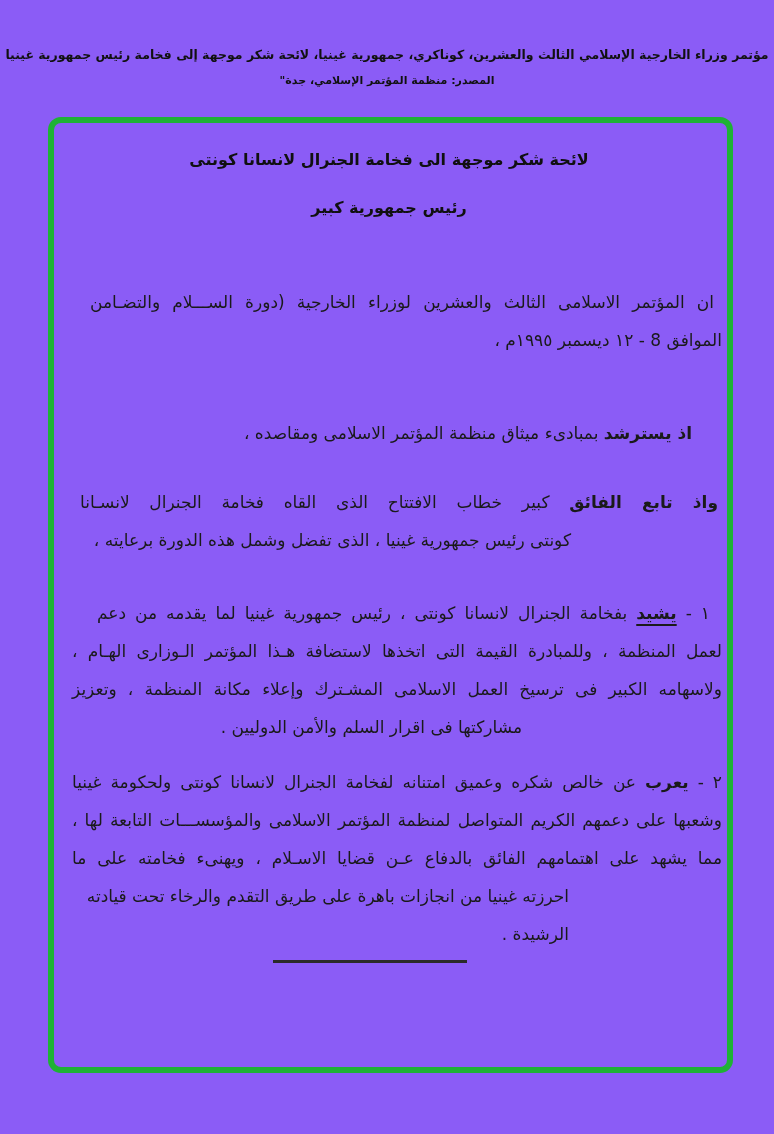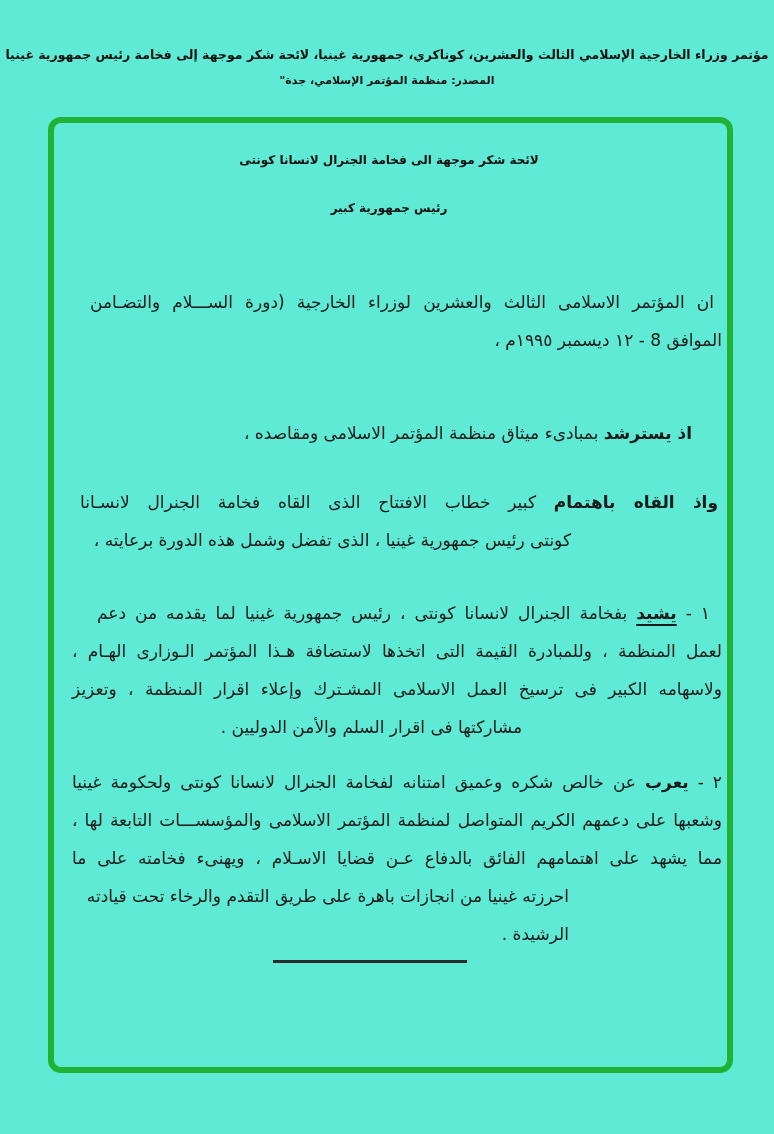--- a/index.html
+++ b/index.html
@@ -5,21 +5,21 @@
   html, body {
     margin: 0; padding: 0;
     width: 774px; height: 1134px;
     background: #ffffff;
     overflow: hidden;
     font-family: "DejaVu Sans", sans-serif;
   }
   .page {
     position: relative;
     width: 774px; height: 1134px;
-    background: #5eead4;
+    background: #8b5cf6;
     direction: rtl;
   }
   
   .hdr {
     position: absolute;
     left: 0; width: 774px;
     text-align: center;
     font-weight: bold;
     color: #111111;
     white-space: nowrap;
@@ -42,21 +42,21 @@
     position: absolute;
     left: 64px; top: 0;
     width: 650px; height: 1134px;
     direction: rtl;
     color: #1a1a1a;
   }
   .title {
     position: absolute;
     top: 136px; left: 0; width: 650px;
     text-align: center;
-    font-size: 12px;
+    font-size: 16px;
     font-weight: bold;
     line-height: 48px;
     color: #101010;
   }
   .para {
     position: absolute;
     left: 8px; width: 650px;
     font-size: 17px;
     line-height: 38px;
   }
@@ -91,27 +91,27 @@
     </div>
 
   <div class="para" style="top: 283px;">
         <div class="line align-full" style="padding-right: 8px; padding-left: 18px;"><span>ان المؤتمر الاسلامى الثالث والعشرين لوزراء الخارجية (دورة الســـلام والتضـامن</span></div>
         <div class="line align-right"><span>الموافق 8 - ١٢ ديسمبر ١٩٩٥م ،</span></div>
       </div>
       <div class="para" style="top: 414px;">
         <div class="line align-right" style="padding-right: 30px;"><span class="b">اذ يسترشد</span><span> بمبادىء ميثاق منظمة المؤتمر الاسلامى ومقاصده ،</span></div>
       </div>
       <div class="para" style="top: 483px;">
-        <div class="line align-full" style="padding-right: 4px; padding-left: 8px;"><span class="b">واذ القاه باهتمام</span><span> كبير خطاب الافتتاح الذى القاه فخامة الجنرال  لانسـانا</span></div>
+        <div class="line align-full" style="padding-right: 4px; padding-left: 8px;"><span class="b">واذ تابع الفائق</span><span> كبير خطاب الافتتاح الذى القاه فخامة الجنرال  لانسـانا</span></div>
         <div class="line align-right" style="padding-right: 151px;"><span>كونتى رئيس جمهورية غينيا ، الذى تفضل وشمل هذه الدورة برعايته ،</span></div>
       </div>
       <div class="para" style="top: 594px;">
         <div class="line align-full" style="padding-right: 12px; padding-left: 25px;"><span>١ - </span><span class="b u">يشيد</span><span> بفخامة الجنرال لانسانا كونتى ، رئيس جمهورية غينيا لما يقدمه من دعم</span></div>
         <div class="line align-full"><span>لعمل المنظمة ، وللمبادرة القيمة التى اتخذها لاستضافة هـذا المؤتمر الـوزارى الهـام ،</span></div>
-        <div class="line align-full"><span>ولاسهامه الكبير فى ترسيخ العمل الاسلامى المشـترك وإعلاء اقرار المنظمة ، وتعزيز</span></div>
+        <div class="line align-full"><span>ولاسهامه الكبير فى ترسيخ العمل الاسلامى المشـترك وإعلاء مكانة المنظمة ، وتعزيز</span></div>
         <div class="line align-right" style="padding-right: 200px;"><span>مشاركتها فى اقرار السلم والأمن الدوليين .</span></div>
       </div>
       <div class="para" style="top: 763px;">
         <div class="line align-full"><span>٢ - </span><span class="b">يعرب</span><span> عن خالص شكره وعميق امتنانه لفخامة الجنرال لانسانا كونتى ولحكومة غينيا</span></div>
         <div class="line align-full"><span>وشعبها على دعمهم الكريم المتواصل لمنظمة المؤتمر الاسلامى والمؤسســـات التابعة لها ،</span></div>
         <div class="line align-full"><span>مما يشهد على اهتمامهم الفائق بالدفاع عـن قضايا الاسـلام ، ويهنىء فخامته على ما</span></div>
         <div class="line align-right" style="padding-right: 153px;"><span>احرزته غينيا من انجازات باهرة على طريق التقدم والرخاء تحت قيادته الرشيدة .</span></div>
       </div>
     </div>
 

